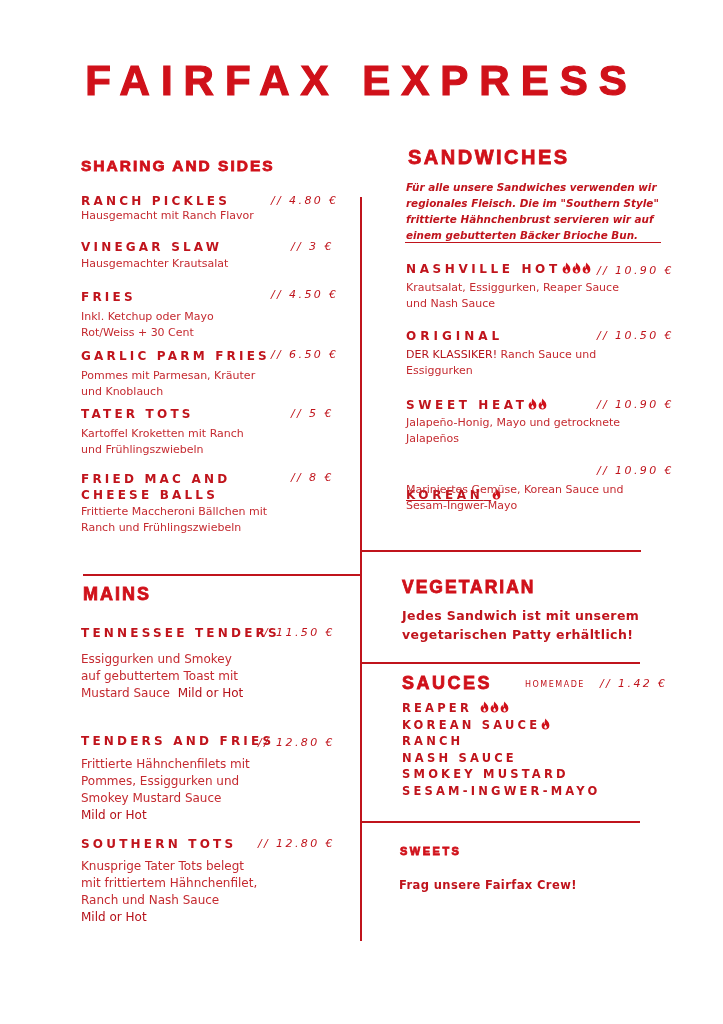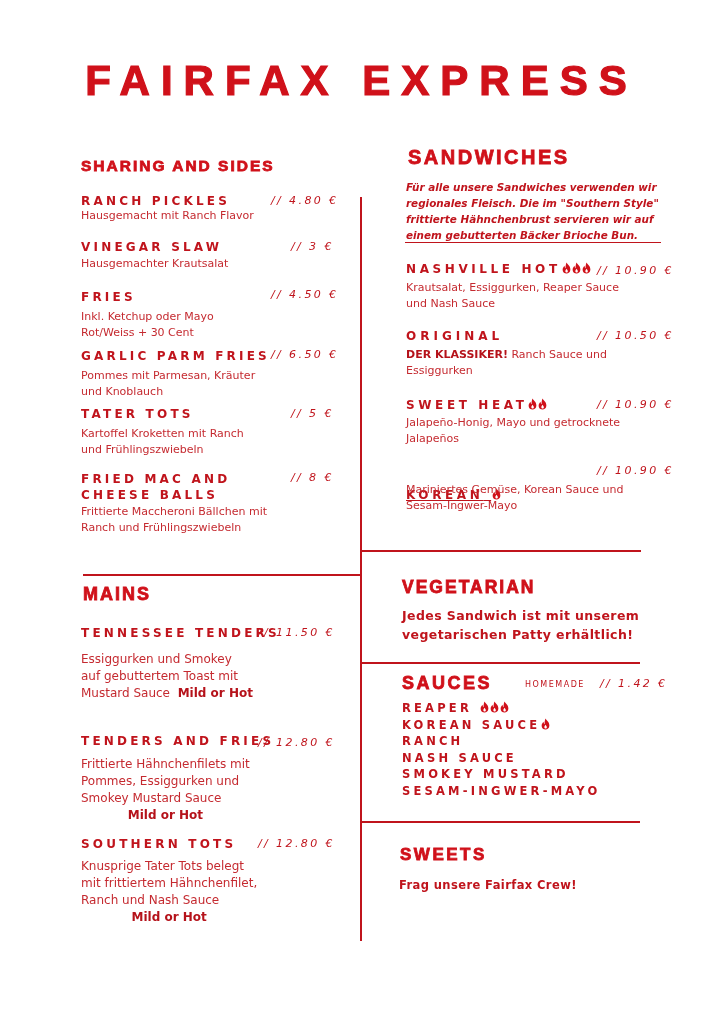--- a/index.html
+++ b/index.html
@@ -18,21 +18,21 @@
     -webkit-text-stroke: 0.8px #d0111a; letter-spacing: 2px; white-space: nowrap;
   }
   .item-name {
     font-weight: bold; font-size: 12px; letter-spacing: 3.2px; color: #c0141c; white-space: nowrap;
   }
   .price {
     font-style: italic; font-size: 11px; letter-spacing: 2.4px; color: #c0141c; white-space: nowrap;
   }
   .desc { font-size: 11px; line-height: 16px; color: #c52a30; }
   .desc.big { font-size: 12px; line-height: 17px; }
-  .bold { font-weight: bold; color: #b5121a; text-align: center; }
+  .bold { font-weight: normal; color: #b5121a; }
   .intro { font-style: italic; font-weight: bold; font-size: 10.4px; line-height: 16px; color: #c0141c; }
   .line-h { background: #c0141c; height: 2px; }
   .line-v { background: #c0141c; width: 2px; }
   .flame { display: inline-block; width: 9px; height: 12px; vertical-align: -1px; margin-left: 1px; }
   .sauce { font-weight: bold; font-size: 11.5px; letter-spacing: 3.2px; line-height: 16.5px; color: #c0141c; white-space: nowrap; }
   .note { font-weight: bold; font-size: 12.5px; line-height: 19px; color: #c0141c; letter-spacing: 0.4px; }
   .homemade { font-size: 8px; letter-spacing: 1.5px; color: #c0141c; }
 </style>
 </head>
 <body>
@@ -233,15 +233,15 @@
           <use href="#flame"></use>
         </svg></div>
     <div class="sauce">RANCH</div>
     <div class="sauce">NASH SAUCE</div>
     <div class="sauce">SMOKEY MUSTARD</div>
     <div class="sauce">SESAM-INGWER-MAYO</div>
   </div>
 </section>
 
 <section>
-  <div class="abs sec-head" style="left:400px; top:845px; font-size:17px; letter-spacing:2.5px;">SWEETS</div>
+  <div class="abs sec-head" style="left:400px; top:845px; font-size:11px; letter-spacing:2.5px;">SWEETS</div>
   <div class="abs note" style="left:399px; top:876px; font-size:11.5px;">Frag unsere Fairfax Crew!</div>
 </section>
 
 </body></html>

